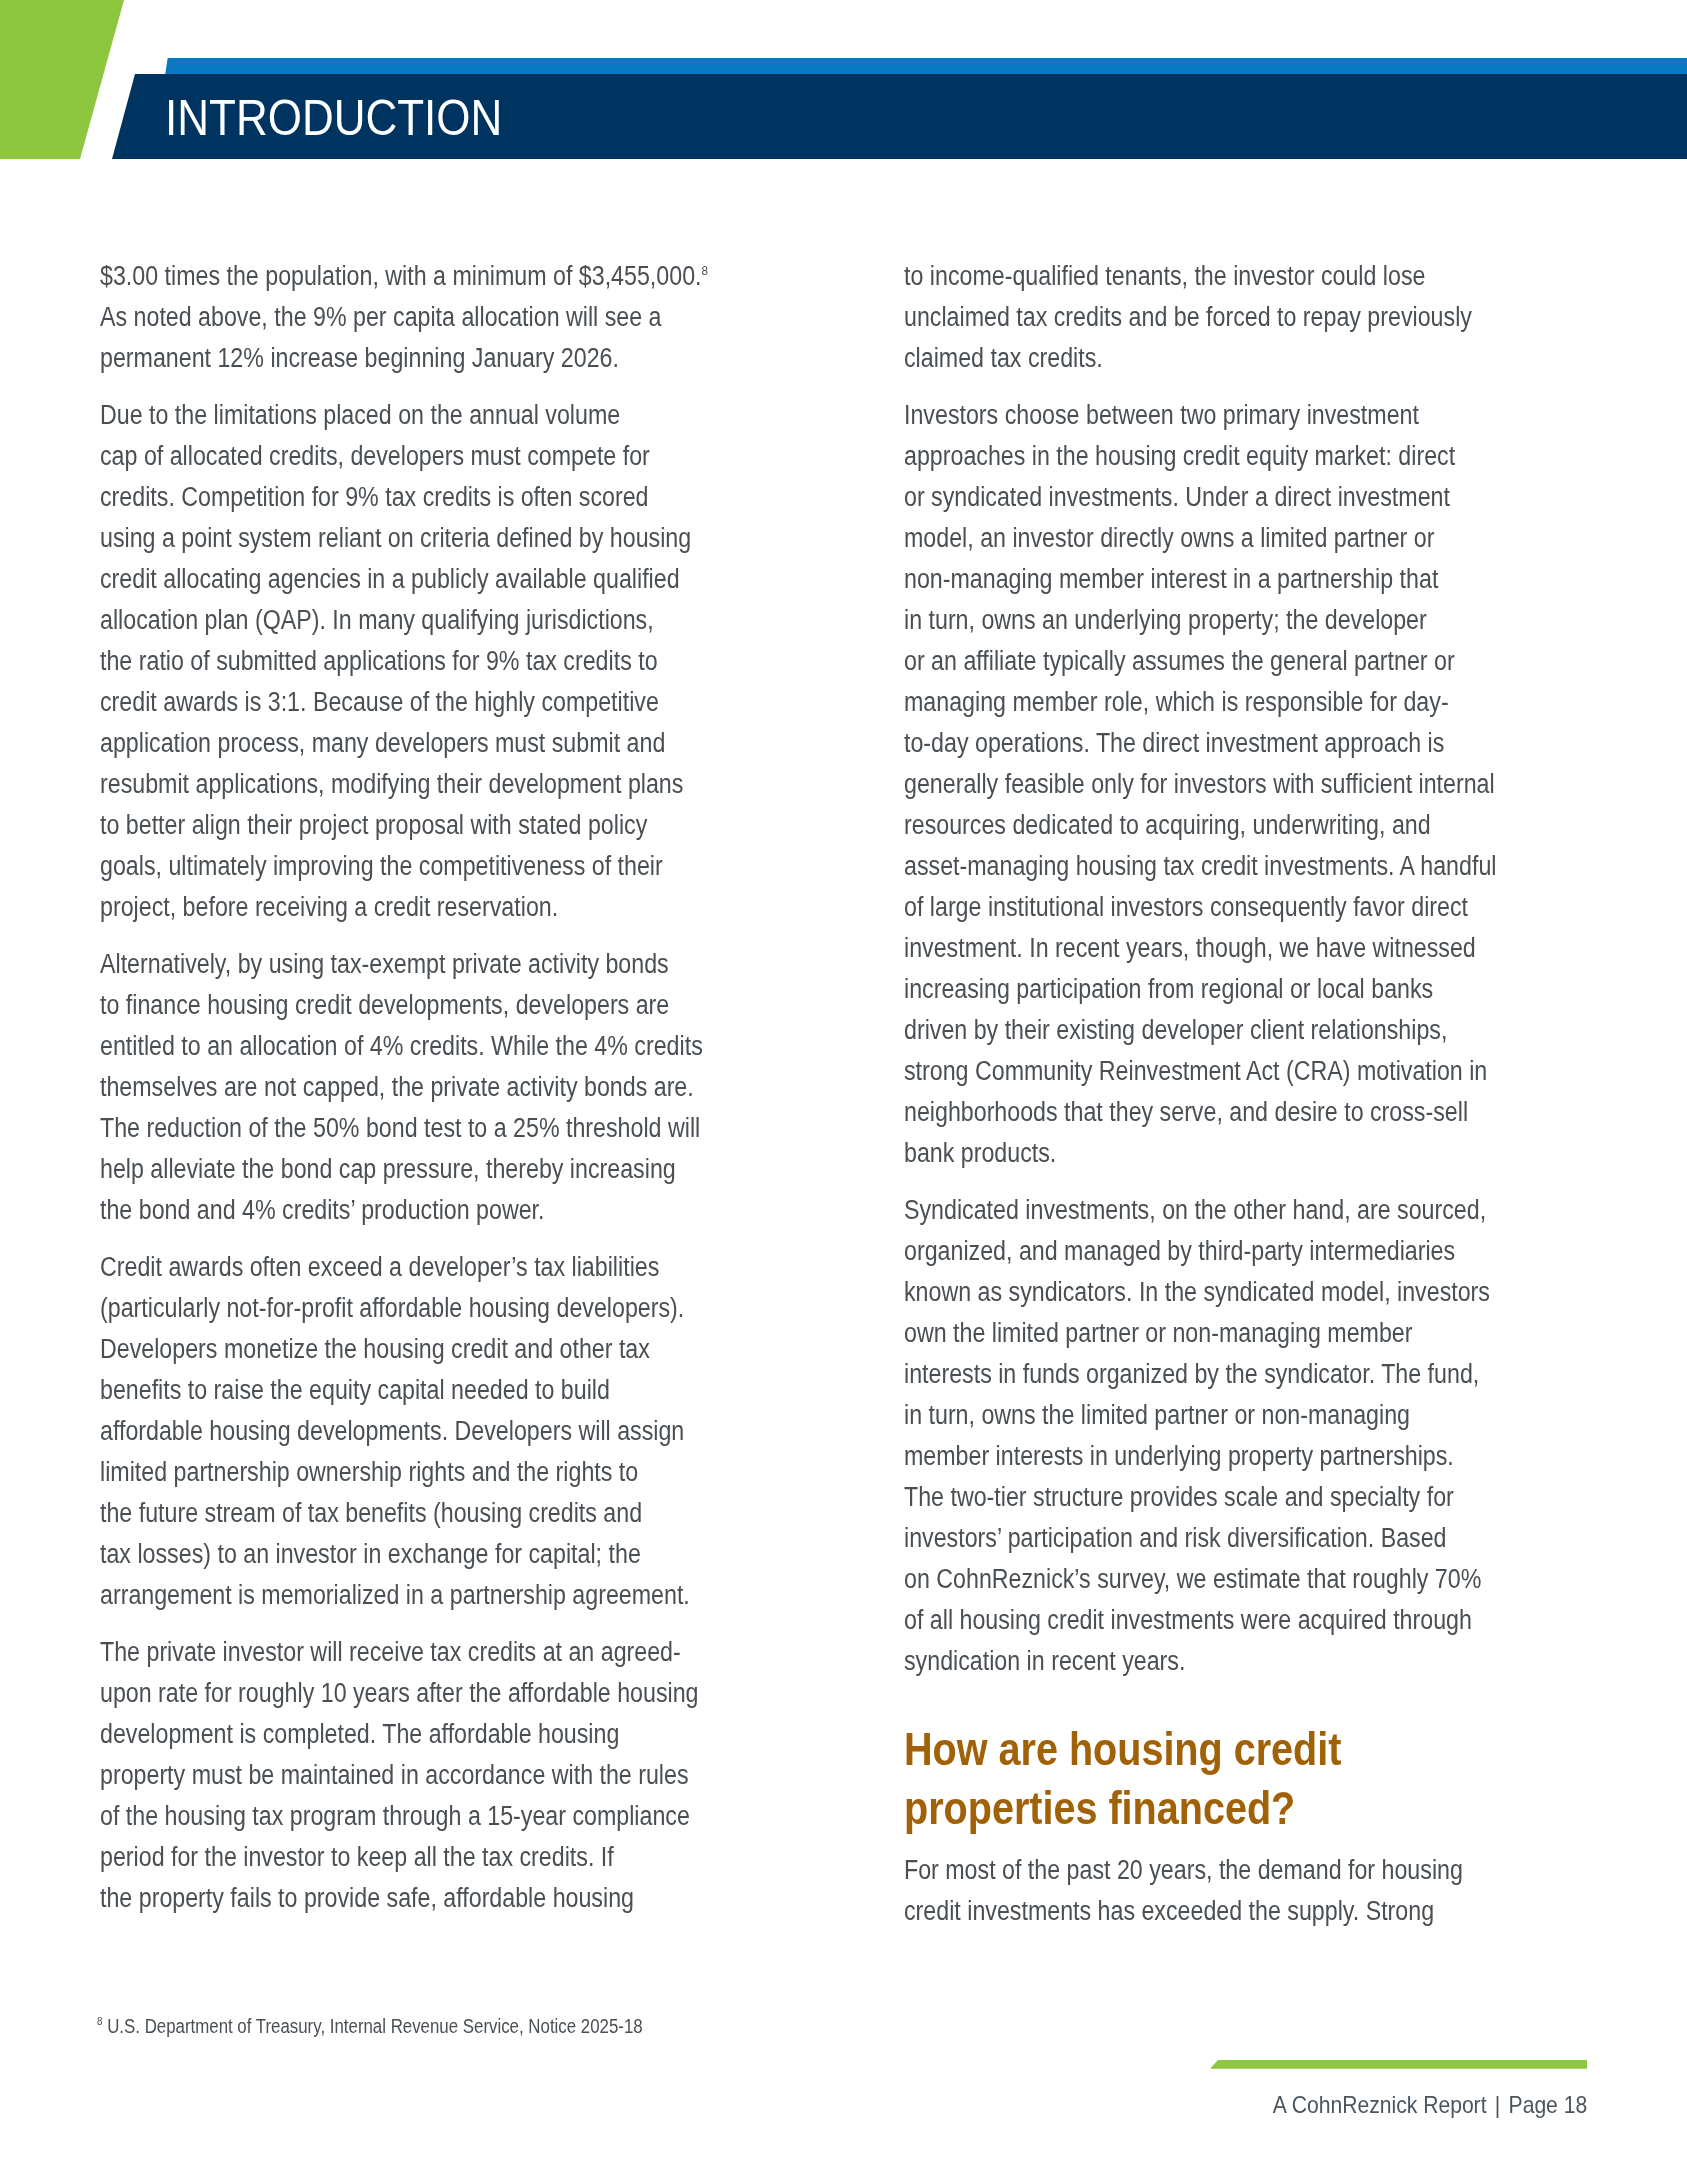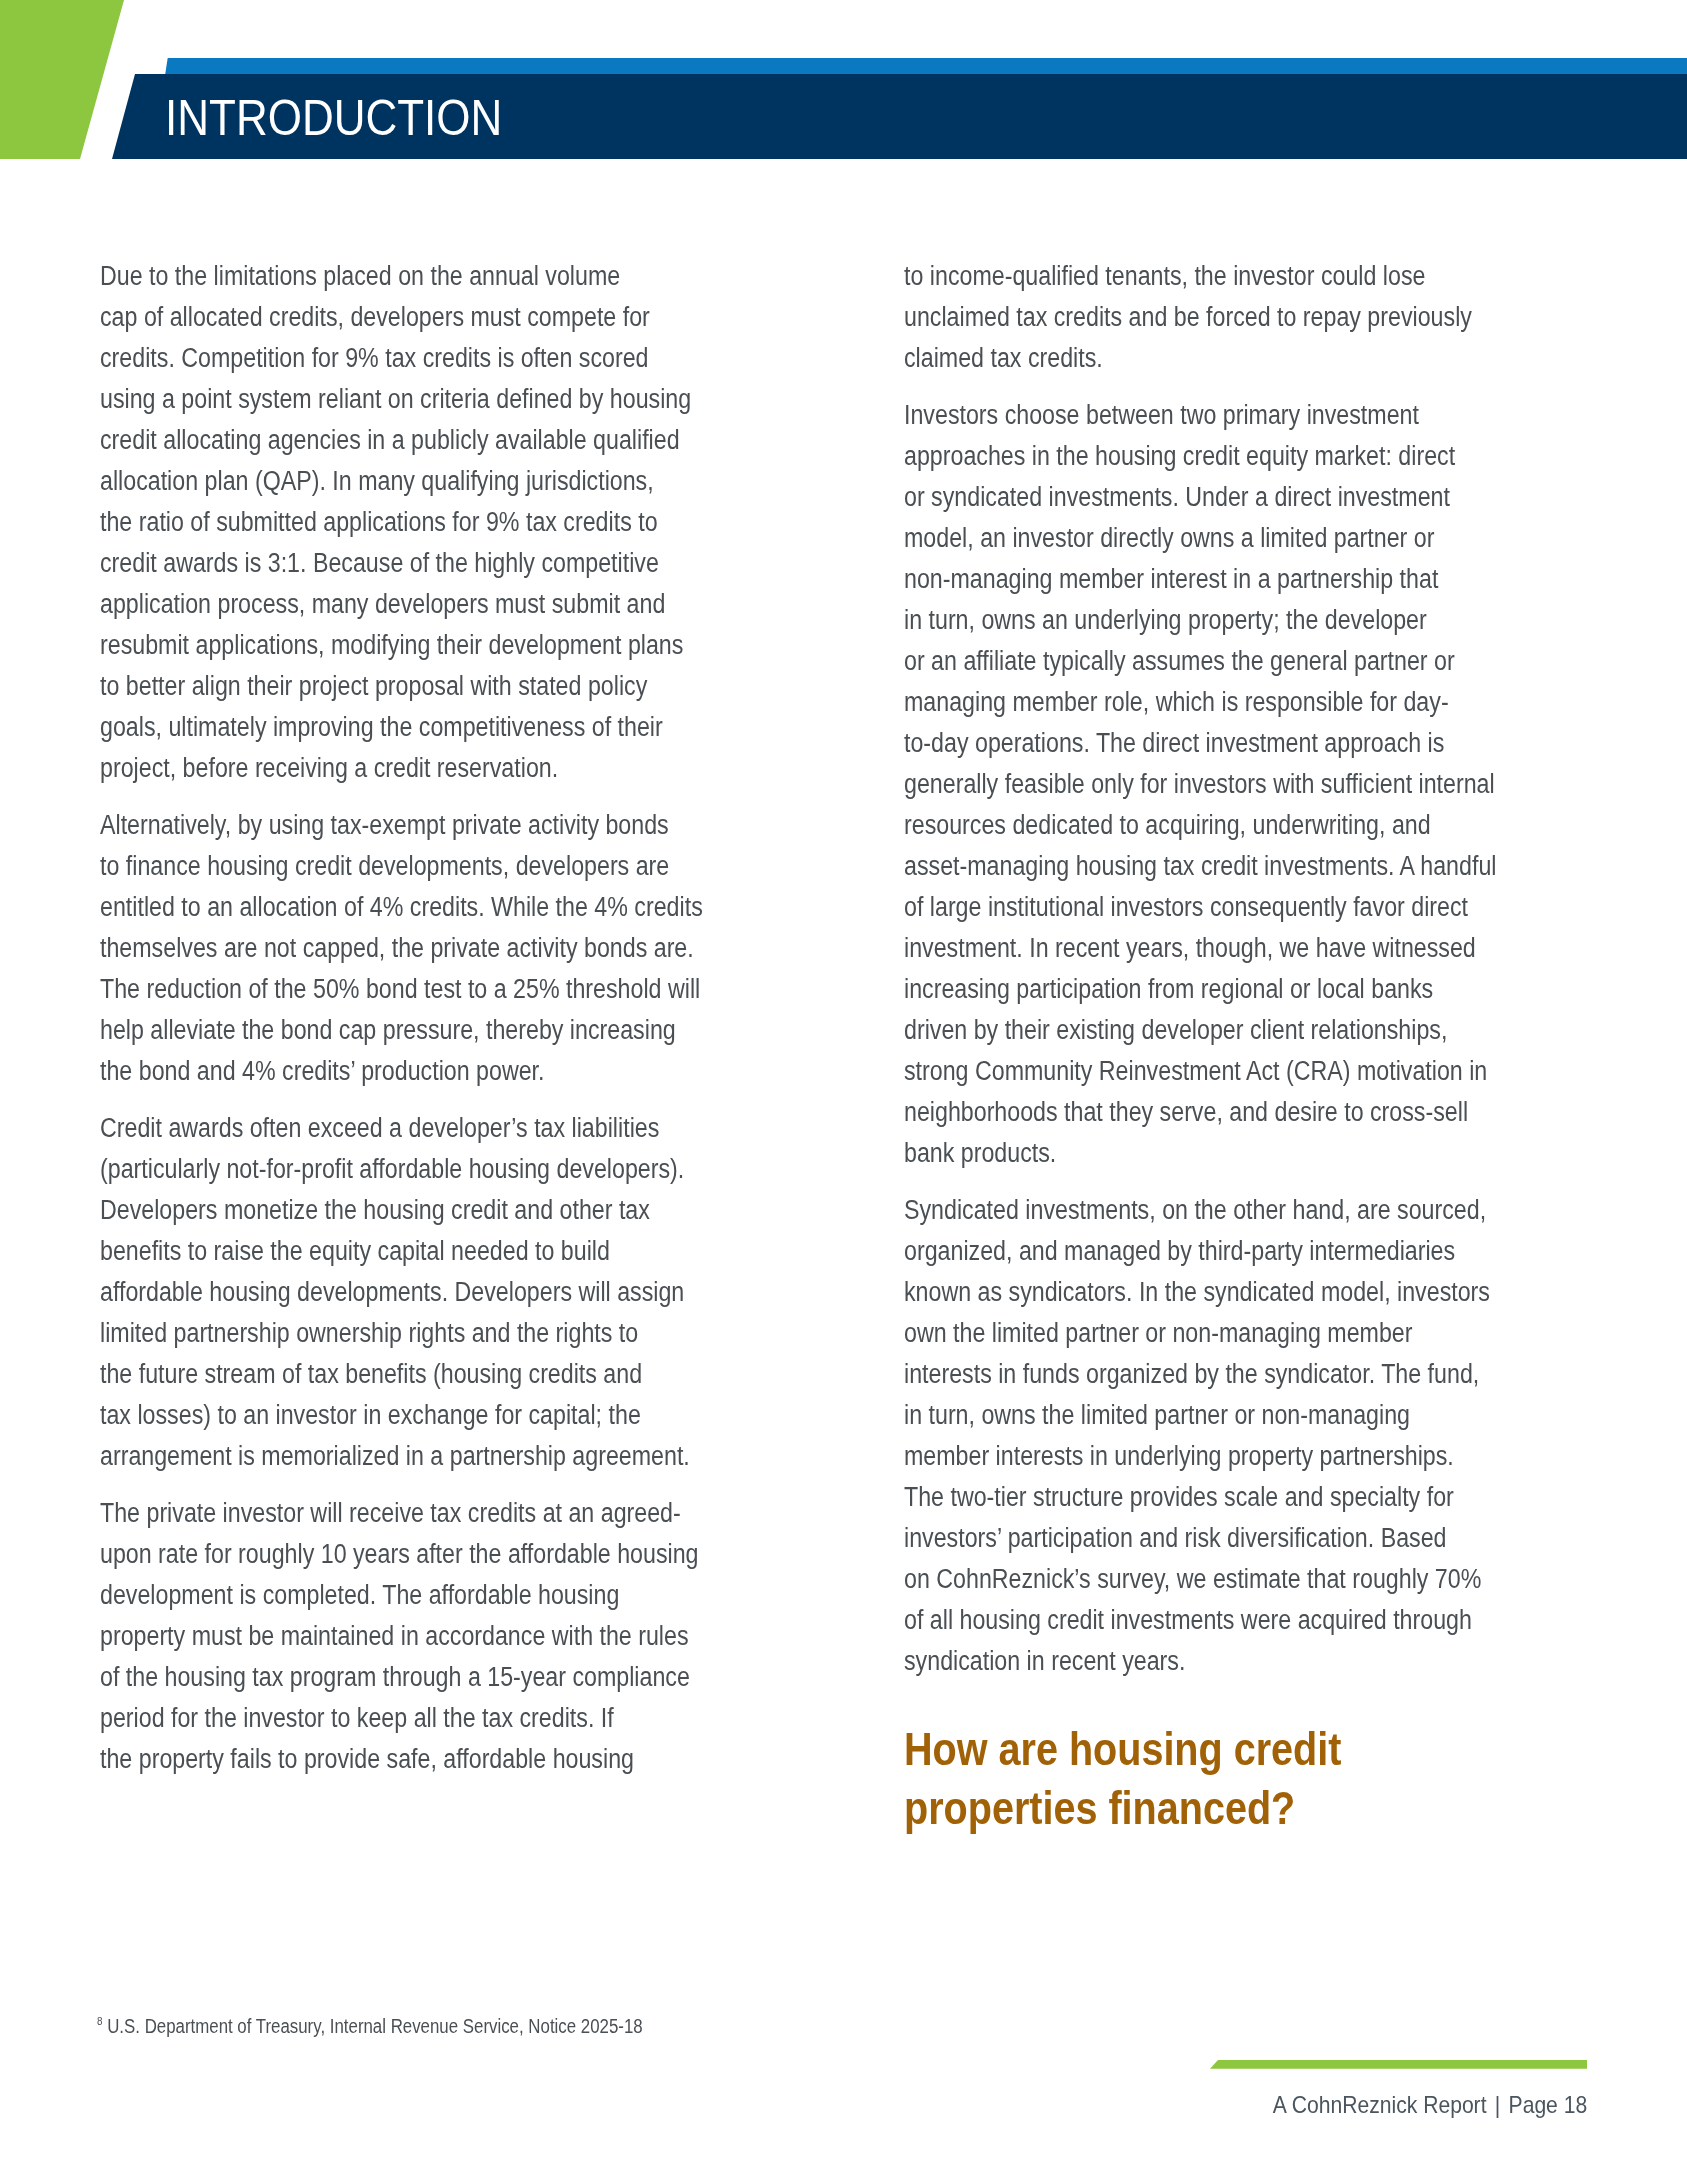--- a/index.html
+++ b/index.html
@@ -33,20 +33,25 @@
 </style>
 </head>
 <body>
 
 <div class="green-slant"></div>
 <div class="blue-bar"></div>
 <div class="navy-bar"></div>
 <div class="section-title">INTRODUCTION</div>
 
 <div class="col col-left" id="left-col">
+    <p>
+      <span class="line">$3.00 times the population, with a minimum of $3,455,000.<sup class="fn">8</sup></span>
+      <span class="line">As noted above, the 9% per capita allocation will see a</span>
+      <span class="line">permanent 12% increase beginning January 2026.</span>
+    </p>
     <p>
       <span class="line">Due to the limitations placed on the annual volume</span>
       <span class="line">cap of allocated credits, developers must compete for</span>
       <span class="line">credits. Competition for 9% tax credits is often scored</span>
       <span class="line">using a point system reliant on criteria defined by housing</span>
       <span class="line">credit allocating agencies in a publicly available qualified</span>
       <span class="line">allocation plan (QAP). In many qualifying jurisdictions,</span>
       <span class="line">the ratio of submitted applications for 9% tax credits to</span>
       <span class="line">credit awards is 3:1. Because of the highly competitive</span>
       <span class="line">application process, many developers must submit and</span>
@@ -123,19 +128,23 @@
       <span class="line">The two-tier structure provides scale and specialty for</span>
       <span class="line">investors’ participation and risk diversification. Based</span>
       <span class="line">on CohnReznick’s survey, we estimate that roughly 70%</span>
       <span class="line">of all housing credit investments were acquired through</span>
       <span class="line">syndication in recent years.</span>
     </p>
     <h2 class="heading">
       <span class="line">How are housing credit</span>
       <span class="line">properties financed?</span>
     </h2>
+    <p>
+      <span class="line">For most of the past 20 years, the demand for housing</span>
+      <span class="line">credit investments has exceeded the supply. Strong</span>
+    </p>
   </div>
 
 <div class="footnote"><sup>8</sup> <span>U.S. Department of Treasury, Internal Revenue Service, Notice 2025-18</span></div>
 
 <div class="footer-rule"></div>
 <div class="footer-text"><span>A CohnReznick Report</span><span class="sep">|</span><span>Page 18</span></div>
 
 
 </body></html>

